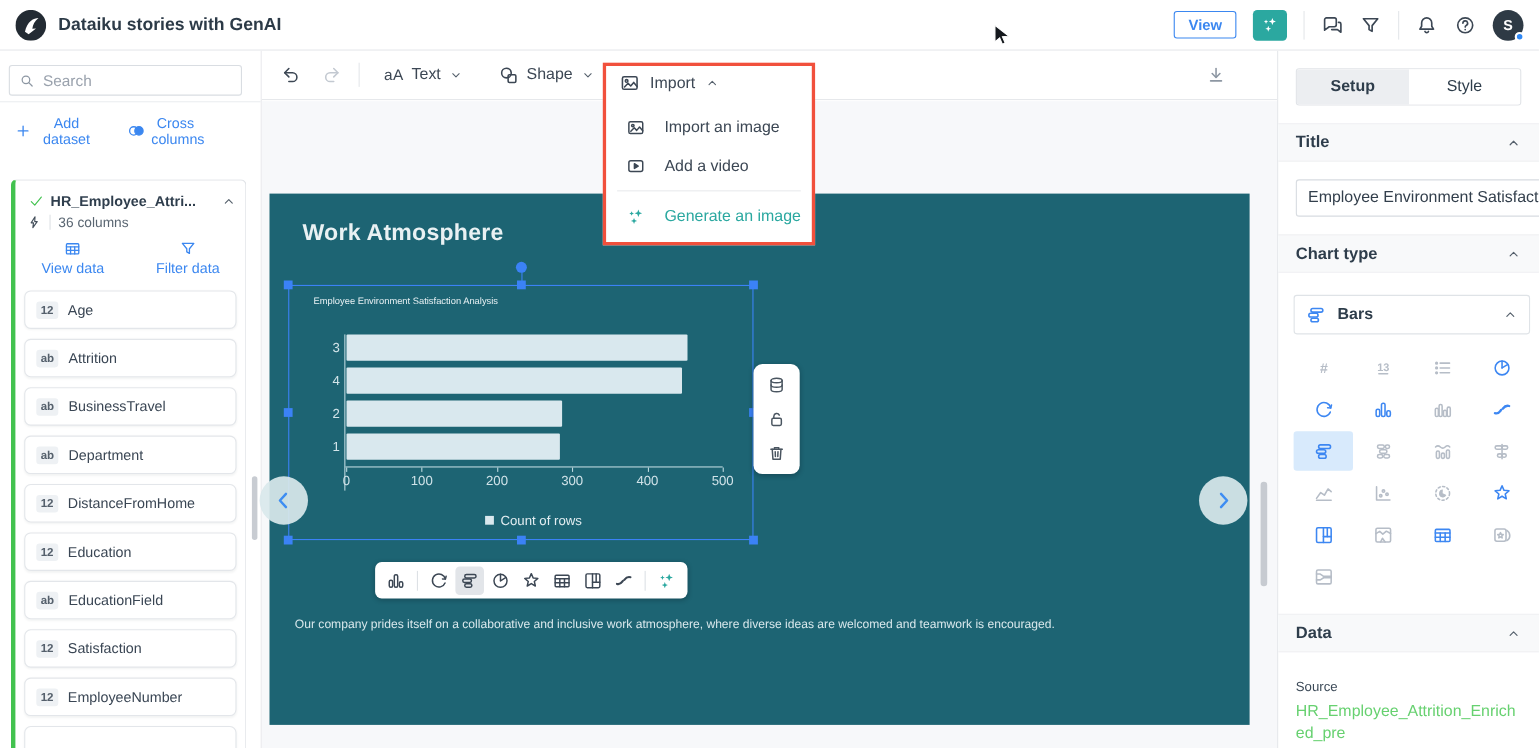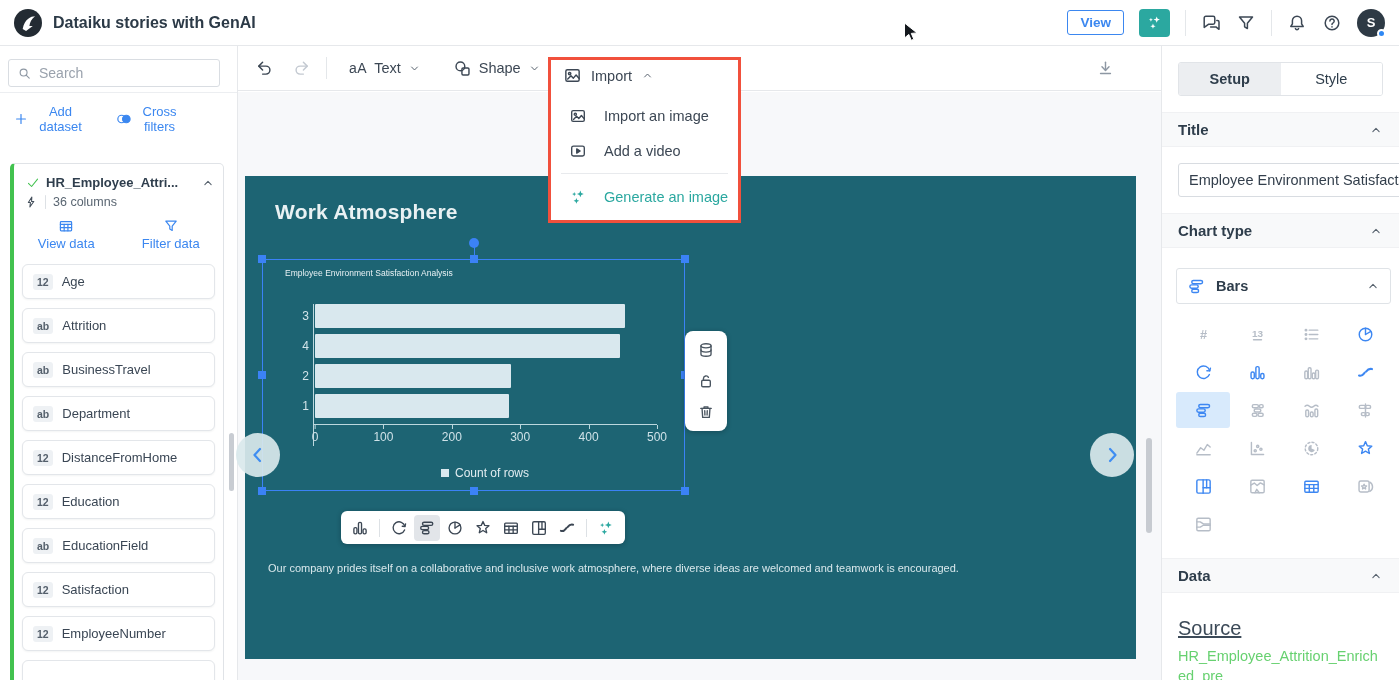--- a/index.html
+++ b/index.html
@@ -133,21 +133,21 @@
               display:flex; align-items:center; gap:10px; padding:0 10px; }
   .bars-box .type-ic { width:19px; height:19px; color:#3d87f2; }
   .bars-box .blbl { font-size:14.5px; font-weight:700; color:#2e3d4b; }
   .bars-box .chev { margin-left:auto; width:14px; height:14px; color:#55606c; }
   .type-grid { margin:12px 6px 0 14px; display:grid; grid-template-columns:repeat(4,1fr); row-gap:2px; }
   .tg-cell { height:36px; display:flex; align-items:center; justify-content:center; border-radius:3px; }
   .tg-cell .ic { width:19px; height:19px; }
   .tg-cell.gray { color:#b6bdc7; }
   .tg-cell.blue { color:#3d87f2; }
   .tg-cell.selected { background:#d8eafc; }
-  .src-label { margin:24px 16px 0 16px; font-size:20px; color:#3c4a58;text-decoration:underline; }
+  .src-label { margin:24px 16px 0 16px; font-size:12px; color:#3c4a58; }
   .src-link { margin:6px 16px 0 16px; color:#67d170; font-size:14.5px; line-height:20px; word-break:break-all; }
 
   
   .red-box { position:absolute; left:548px; top:57px; width:193px; height:166px; background:#fff;
              border:3px solid #f1503c; z-index:40; }
   .media-btn { height:31px; display:flex; align-items:center; gap:9px; padding-left:12px; color:#3c4754; font-size:14.5px; }
   .media-btn .ic { width:19px; height:19px; }
   .media-btn .chev { width:13px; height:13px; color:#55606c; }
   .menu { padding-top:7px; }
   .menu-item { height:35px; display:flex; align-items:center; gap:17px; padding-left:18px; font-size:14.5px; color:#3c4754; }
@@ -233,21 +233,21 @@
         </span>
       <span class="lbl" style="width:52px;">Add dataset</span>
     </div>
     <div class="action">
       <span class="ic">
           <svg viewBox="0 0 20 20" fill="none" stroke="currentColor" stroke-width="1.5" stroke-linecap="round" stroke-linejoin="round">
             <circle cx="7" cy="10" r="4.7"></circle>
             <circle cx="12.9" cy="10" r="4.7" fill="currentColor"></circle>
           </svg>
         </span>
-      <span class="lbl" style="width:44px;">Cross filters</span>
+      <span class="lbl" style="width:44px;">Cross columns</span>
     </div>
   </div>
   <div class="ds-card">
     <div class="ds-head">
       <span class="ic">
           <svg viewBox="0 0 20 20" fill="none" stroke="currentColor" stroke-width="1.5" stroke-linecap="round" stroke-linejoin="round">
             <polyline points="3.5,10.5 8,15 16.5,4.5"></polyline>
           </svg>
         </span>
       <span class="ds-name">HR_Employee_Attri...</span>

